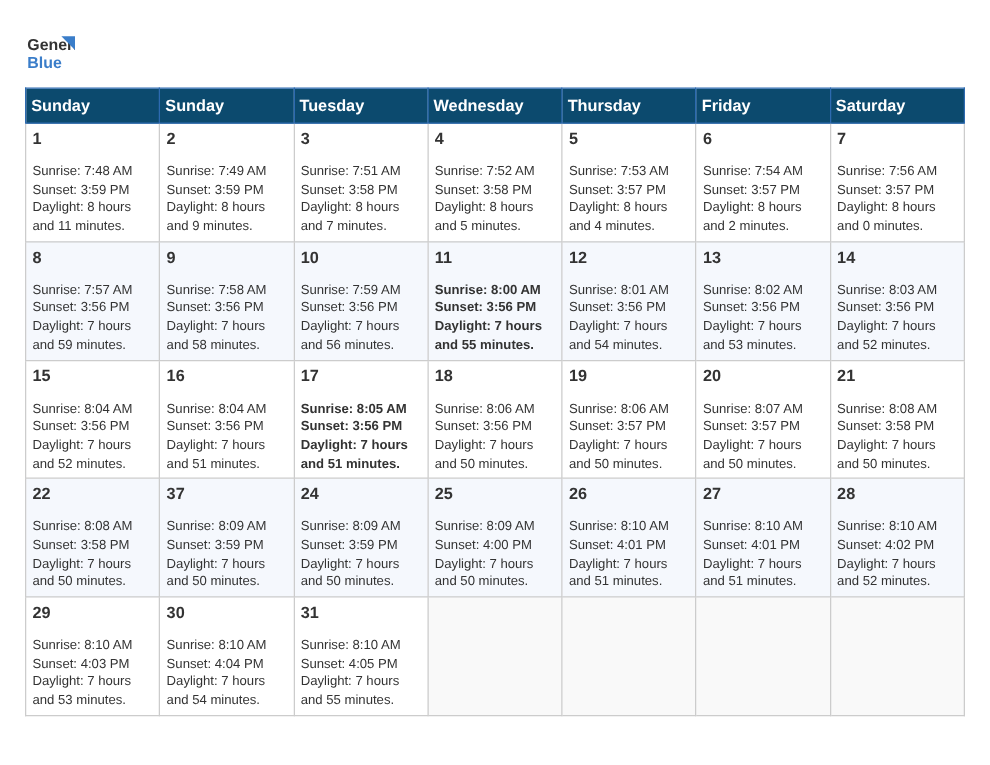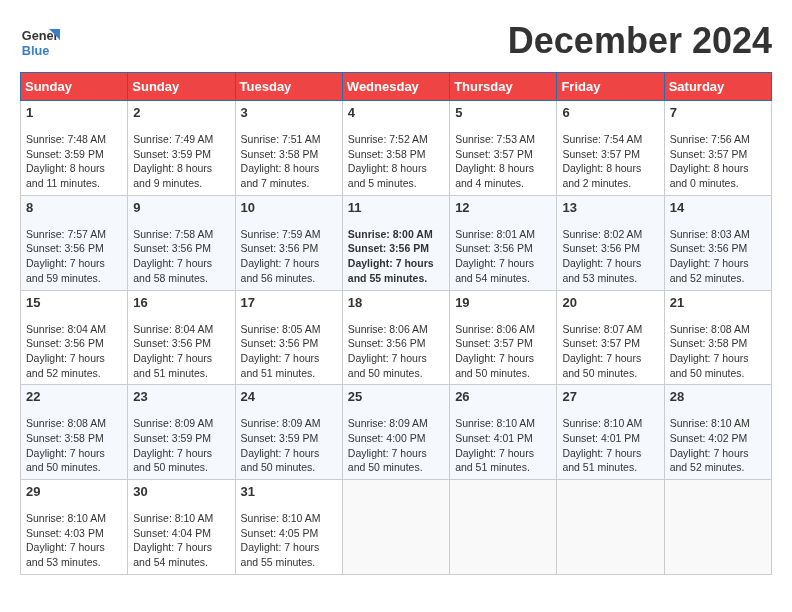--- a/index.html
+++ b/index.html
@@ -39,21 +39,21 @@
     .subtitle {
       font-size: 16px;
       color: #555;
     }
     .calendar {
       width: 100%;
       border-collapse: collapse;
       font-size: 11px;
     }
     .calendar thead tr th {
-      background: #ef4444;
+      background: #0c4a6e;
       color: #fff;
       padding: 6px 4px;
       text-align: left;
       font-size: 13px;
       font-weight: bold;
       border: 1px solid #2d6ab0;
     }
     .calendar tbody tr td {
       border: 1px solid #ccc;
       vertical-align: top;
@@ -87,21 +87,20 @@
 
 <div class="header-area">
   <div class="logo">
     <svg class="logo-icon" viewBox="0 0 44 44">
       <text x="2" y="22" font-size="14" font-weight="bold" fill="#333">General</text>
       <text x="2" y="38" font-size="14" font-weight="bold" fill="#3a7dc9">Blue</text>
       <polygon points="32,10 44,10 44,22" fill="#3a7dc9"></polygon>
     </svg>
   </div>
   <div class="title-area">
-    <div class="month-title">December 2024</div>
   </div>
 </div>
 
 <table class="calendar">
   <thead>
     <tr>
     <th>Sunday</th>
         <th>Sunday</th>
         <th>Tuesday</th>
         <th>Wednesday</th>
@@ -223,21 +222,21 @@
         </td>
         <td>
           <span class="day-number">16</span>
           <div class="day-info" style="white-space: pre-line;">Sunrise: 8:04 AM
 Sunset: 3:56 PM
 Daylight: 7 hours
 and 51 minutes.</div>
         </td>
         <td>
           <span class="day-number">17</span>
-          <div class="day-info" style="white-space: pre-line;">Sunrise: 8:05 AM
+          <div class="day-info" style="white-space: pre-line; font-weight: bold;">Sunrise: 8:05 AM
 Sunset: 3:56 PM
 Daylight: 7 hours
 and 51 minutes.</div>
         </td>
         <td>
           <span class="day-number">18</span>
           <div class="day-info" style="white-space: pre-line;">Sunrise: 8:06 AM
 Sunset: 3:56 PM
 Daylight: 7 hours
 and 50 minutes.</div>
@@ -266,21 +265,21 @@
       </tr>
       <tr>
         <td>
           <span class="day-number">22</span>
           <div class="day-info" style="white-space: pre-line;">Sunrise: 8:08 AM
 Sunset: 3:58 PM
 Daylight: 7 hours
 and 50 minutes.</div>
         </td>
         <td>
-          <span class="day-number">23</span>
+          <span class="day-number">37</span>
           <div class="day-info" style="white-space: pre-line;">Sunrise: 8:09 AM
 Sunset: 3:59 PM
 Daylight: 7 hours
 and 50 minutes.</div>
         </td>
         <td>
           <span class="day-number">24</span>
           <div class="day-info" style="white-space: pre-line;">Sunrise: 8:09 AM
 Sunset: 3:59 PM
 Daylight: 7 hours

